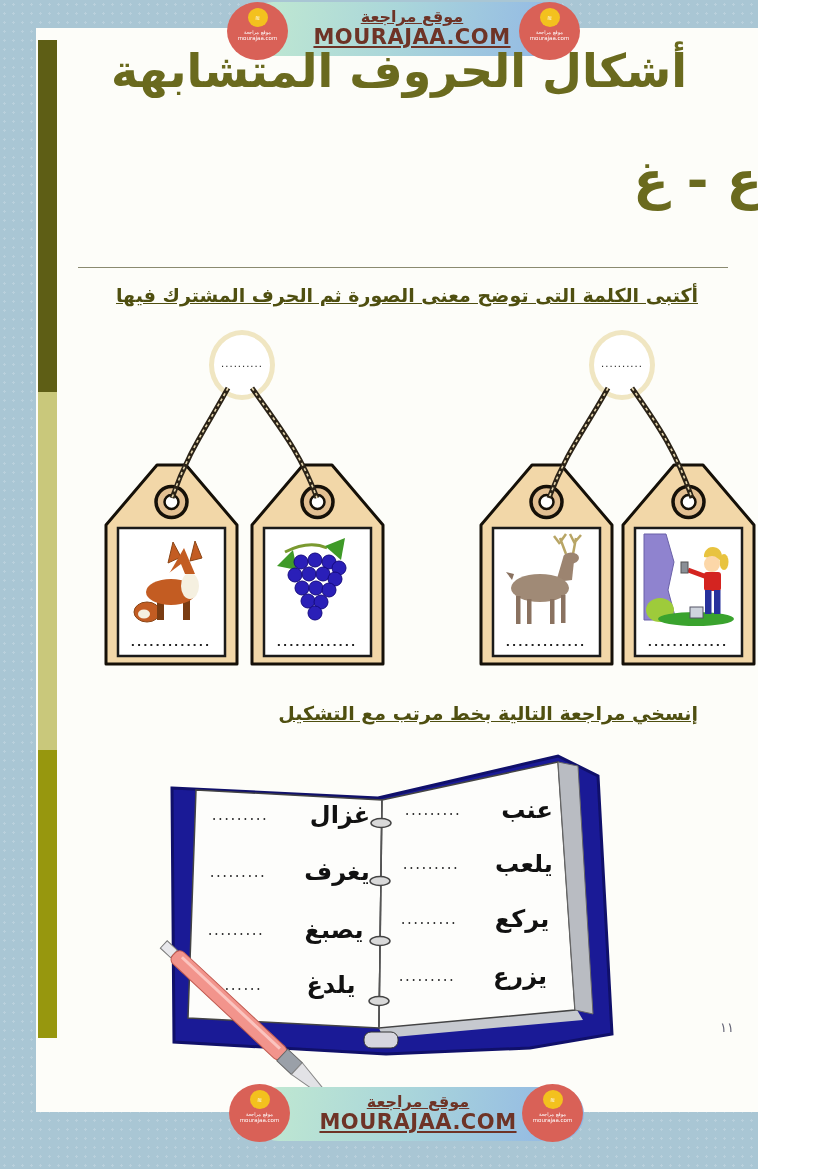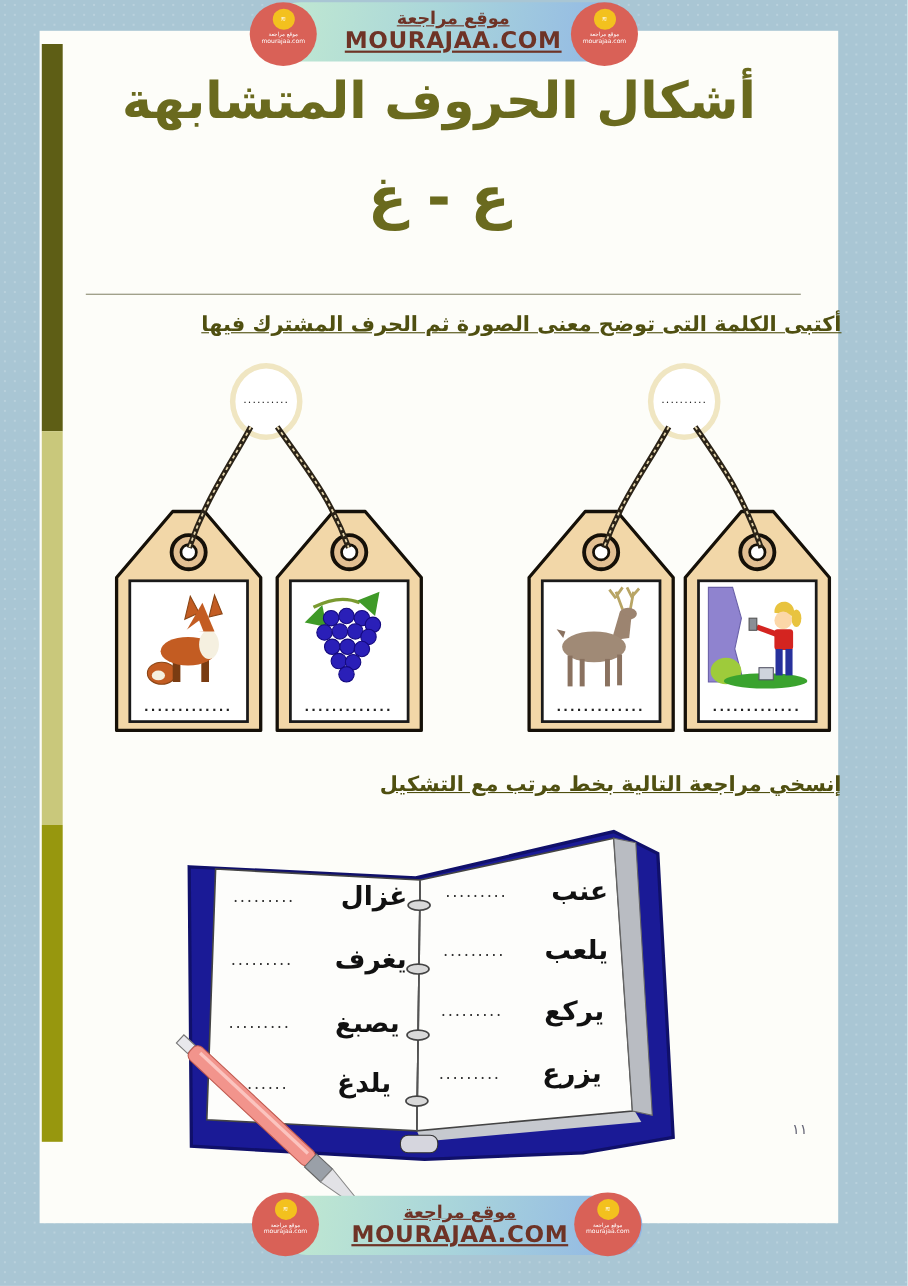--- a/index.html
+++ b/index.html
@@ -1,17 +1,17 @@
 <!DOCTYPE html>
 <html lang="ar"><head>
 <meta charset="utf-8">
 <style>
   html,body{margin:0;padding:0;}
   body{font-family:"DejaVu Sans",sans-serif;}
-  #stage{position:relative;width:825px;height:1169px;overflow:hidden;
+  #stage{position:relative;width:758px;height:1169px;overflow:hidden;
     background:#a9c6d4;
     background-image:radial-gradient(rgba(255,255,255,.18) 1px, transparent 1.4px);
     background-size:9px 9px;}
   #sheet{position:absolute;left:36px;top:28px;width:726px;height:1084px;background:#fdfdf9;}
   .bar{position:absolute;width:19px;}
   #bar-top{left:38px;top:40px;height:352px;background:#5e5e15;}
   #bar-mid{left:38px;top:392px;height:358px;background:#c9c87b;}
   #bar-bot{left:38px;top:750px;height:288px;background:#97970e;}
 
   .pill{position:absolute;width:332px;height:54px;border-radius:27px;
@@ -19,23 +19,23 @@
     display:flex;flex-direction:column;align-items:center;justify-content:center;line-height:1.12;}
   .pill .ar{font-size:16px;font-weight:bold;color:#6e3326;text-decoration:underline;}
   .pill .url{font-size:21px;font-weight:bold;color:#6e3326;text-decoration:underline;letter-spacing:.5px;}
   .logo{position:absolute;width:61px;height:58px;background:#d96157;border-radius:50%;
     display:flex;flex-direction:column;align-items:center;padding-top:6px;box-sizing:border-box;z-index:5;}
   .logo .ball{width:20px;height:19px;border-radius:50%;background:#f3c11e;color:#fff;
     font-size:6px;display:flex;align-items:center;justify-content:center;}
   .logo .l1{font-size:5px;color:#fff;margin-top:2px;white-space:nowrap;}
   .logo .l2{font-size:5.5px;color:#fff;white-space:nowrap;}
 
-  #main-title{position:absolute;left:36px;top:64px;width:726px;text-align:center;
+  #main-title{position:absolute;left:36px;top:44px;width:726px;text-align:center;
     font-size:46px;font-weight:bold;color:#6a6a1e;}
-  #letters-pair{position:absolute;left:36px;top:150px;width:726px;text-align:center;
+  #letters-pair{position:absolute;left:36px;top:150px;width:726px;
     font-size:52px;font-weight:bold;color:#6a6a1e;}
   #title-divider{position:absolute;left:78px;top:267px;width:650px;height:0;
     border-top:1.6px solid #8a8a70;}
   .instruction{position:absolute;right:60px;direction:rtl;text-align:right;
     font-size:19px;font-weight:bold;color:#4f4f10;text-decoration:underline;white-space:nowrap;margin-left:44px;}
   #instruction-1{top:284px;}
   #instruction-2{top:702px;}
 
   .answer-circle{position:absolute;width:56px;height:60px;background:#fff;
     border:5px solid #f0e6c2;border-radius:50%;

